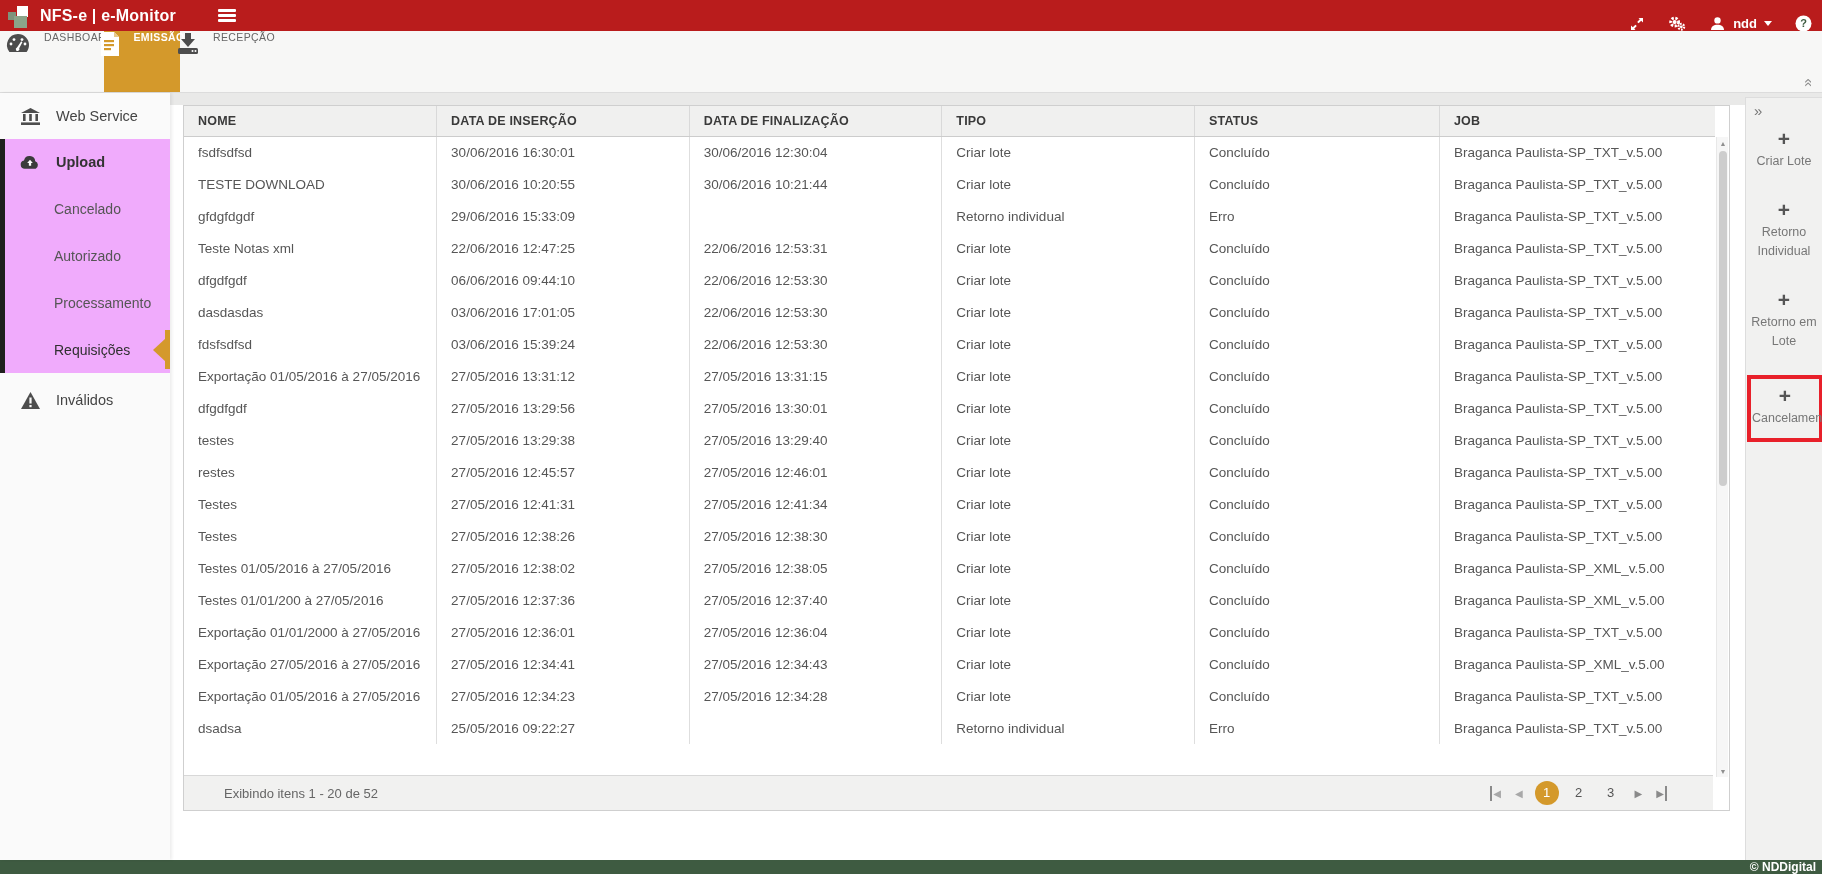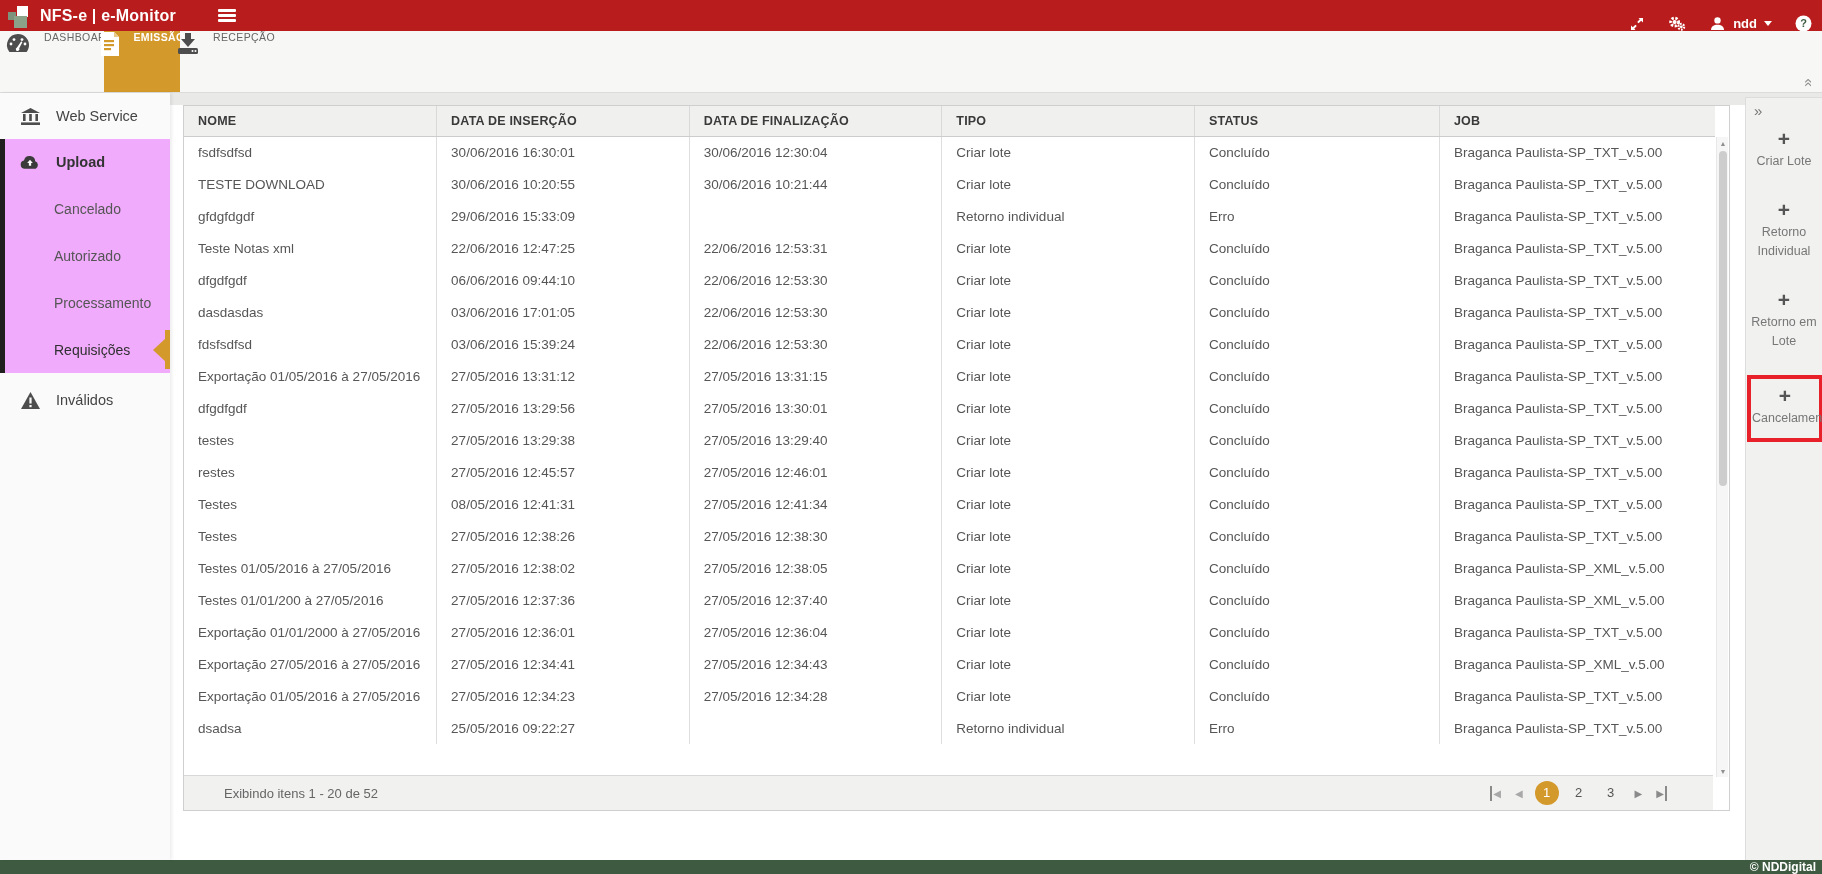--- a/index.html
+++ b/index.html
@@ -362,21 +362,21 @@
             <tr>
               <td>restes</td>
               <td>27/05/2016 12:45:57</td>
               <td>27/05/2016 12:46:01</td>
               <td>Criar lote</td>
               <td>Concluído</td>
               <td>Braganca Paulista-SP_TXT_v.5.00</td>
             </tr>
             <tr>
               <td>Testes</td>
-              <td>08/05/2016 12:41:31</td>
+              <td>27/05/2016 12:41:31</td>
               <td>27/05/2016 12:41:34</td>
               <td>Criar lote</td>
               <td>Concluído</td>
               <td>Braganca Paulista-SP_TXT_v.5.00</td>
             </tr>
             <tr>
               <td>Testes</td>
               <td>27/05/2016 12:38:26</td>
               <td>27/05/2016 12:38:30</td>
               <td>Criar lote</td>

